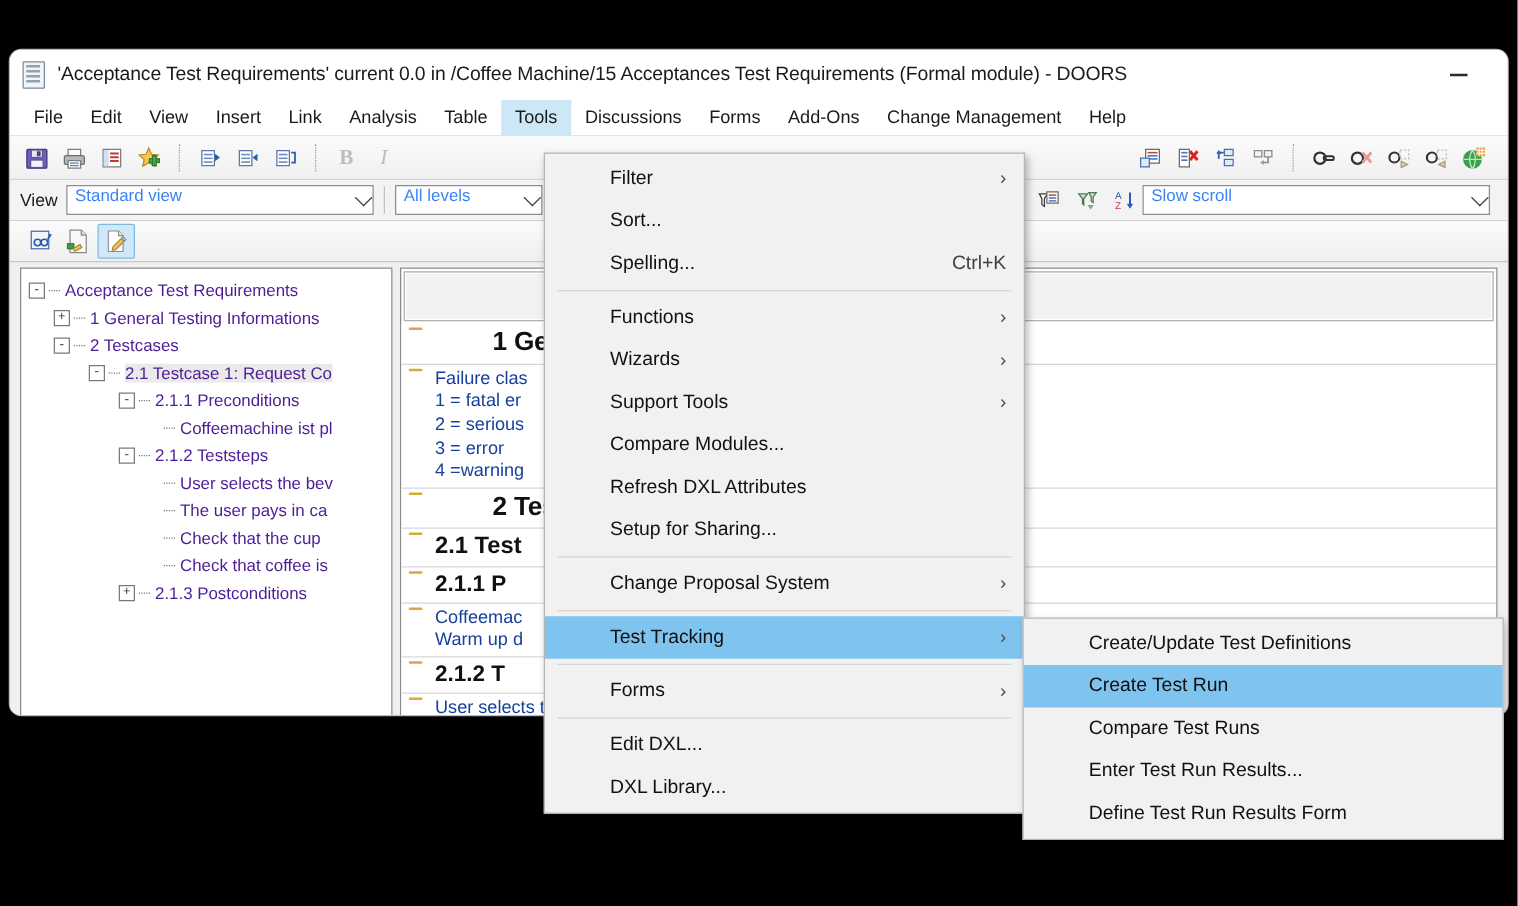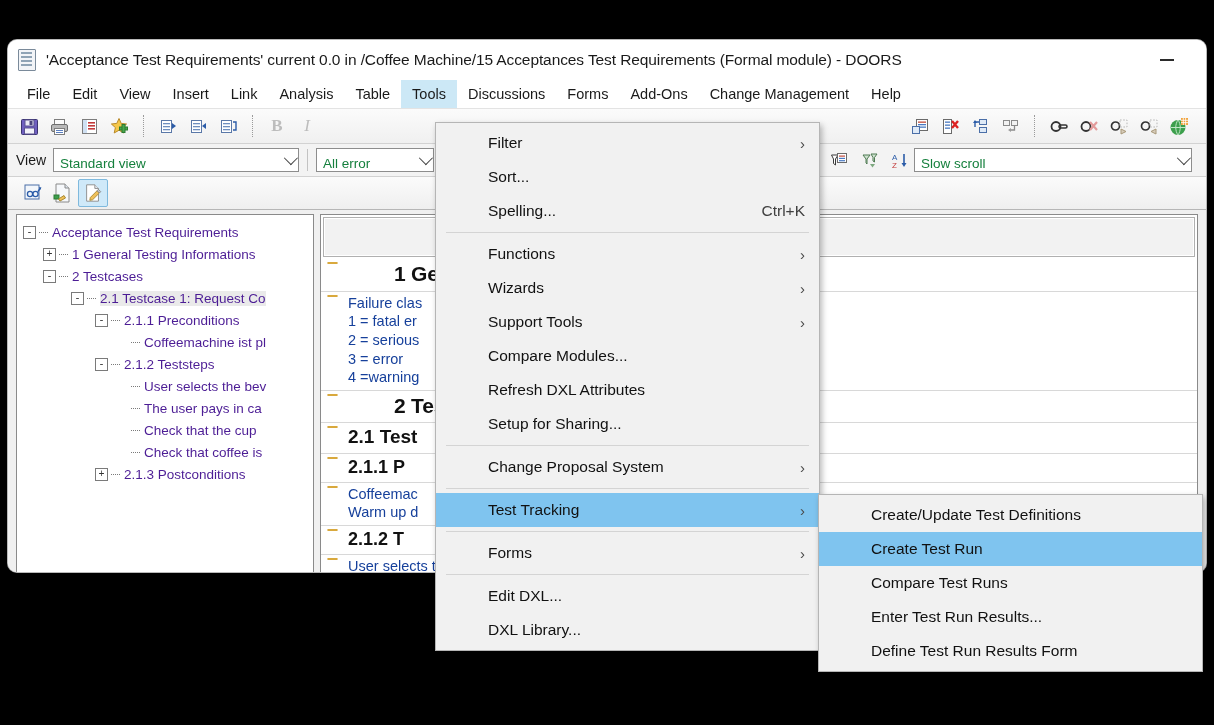--- a/index.html
+++ b/index.html
@@ -69,22 +69,22 @@
   .tb-btn.active{background:#cfe9f9;border:1px solid #7fb9dd;border-radius:2px;width:28px;height:26px;}
   .tb-btn.dis{opacity:.35;}
   .tb-btn svg{display:block;}
   
   #viewbar{
     height:32px;display:flex;align-items:center;background:#f3f3f3;
     border-bottom:1px solid #d2d2d2;padding-left:8px;font-size:14px;color:#1a1a1a;
   }
   .vb-label{margin-right:7px;}
   .combo{
-    height:22px;background:#fff;border:1px solid #8d8d8d;display:flex;align-items:flex-end;
-    font-size:13.5px;color:#15803d;padding-left:6px;position:relative;cursor:default;
+    height:22px;background:#fff;border:1px solid #8d8d8d;display:flex;align-items:flex-start;
+    font-size:13.5px;color:#3b82f6;padding-left:6px;position:relative;cursor:default;
   }
   .combo .chev{
     position:absolute;right:6px;top:50%;transform:translateY(-55%);
     width:9px;height:9px;border-right:1.6px solid #444;border-bottom:1.6px solid #444;
     transform-origin:center;rotate:45deg;margin-top:-3px;
   }
   #combo-view{width:238px;}
   #combo-levels{width:110px;}
   #combo-scroll{width:270px;}
   .vb-sep{width:0;height:22px;margin:0 8px;border-left:1px solid #c2c2c2;}
@@ -346,21 +346,21 @@
   </div>
 
   <div id="viewbar">
     <span class="vb-label">View</span>
     <div class="combo" id="combo-view">
       <span>Standard view</span>
       <span class="chev"></span>
     </div>
     <div class="vb-sep"></div>
     <div class="combo" id="combo-levels">
-      <span>All error</span>
+      <span>All levels</span>
       <span class="chev"></span>
     </div>
     <div style="flex:1"></div>
     <div class="tb-btn">
       <svg width="19" height="19" viewBox="0 0 19 19">
           <path d="M1.5 4 L8 4 L5.5 8 L5.5 14 L3.5 12.5 L3.5 8 Z" fill="#fff" stroke="#3b3b3b"></path>
           <rect x="7.5" y="2.5" width="9" height="9" fill="#fff" stroke="#6a6a6a"></rect>
           <rect x="9" y="4.5" width="6" height="1.2" fill="#c24b3b"></rect>
           <rect x="9" y="6.8" width="6" height="1.2" fill="#4b7ac2"></rect>
           <rect x="9" y="9.1" width="6" height="1.2" fill="#4b7ac2"></rect>

